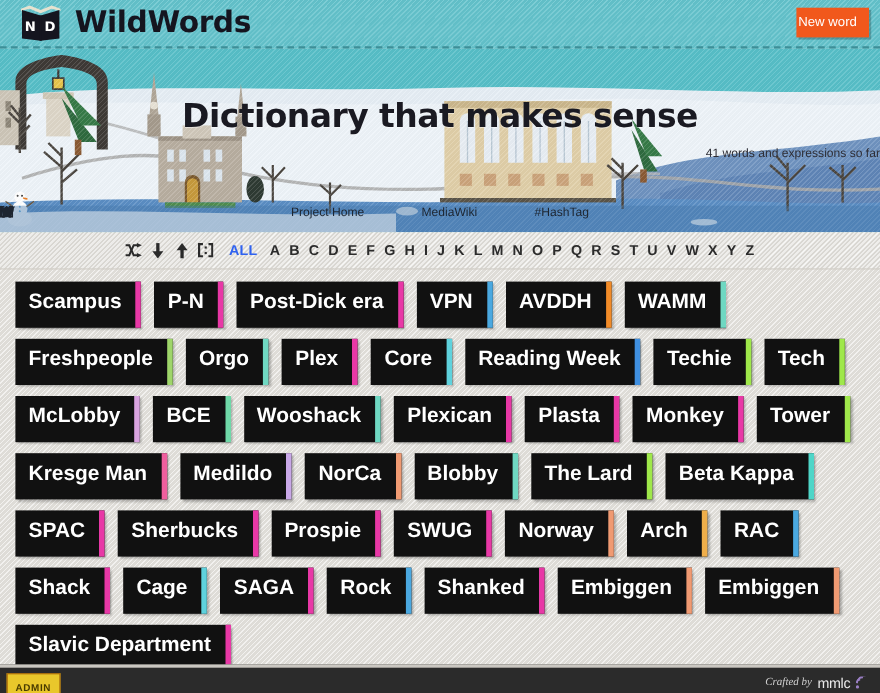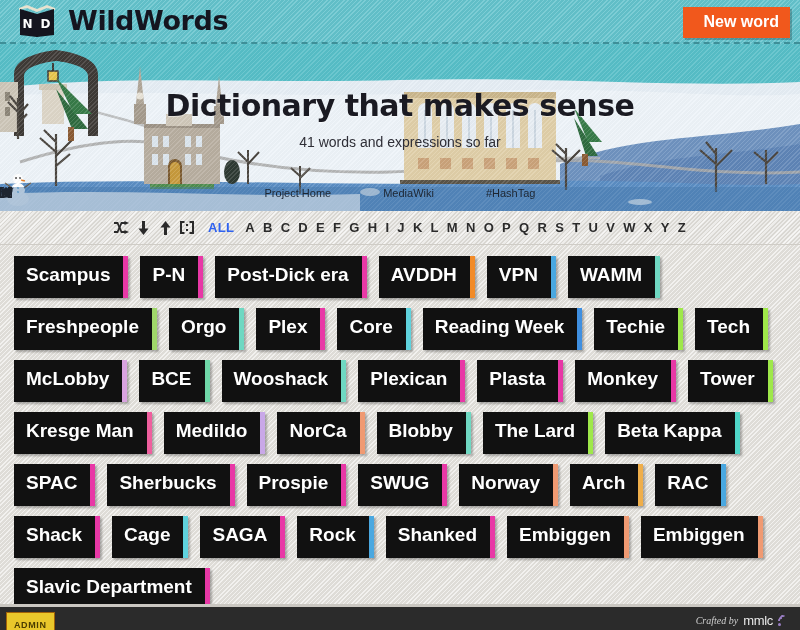--- a/index.html
+++ b/index.html
@@ -53,23 +53,23 @@
     letter-spacing: -0.4px;
     line-height: 34px;
     font-family: "DejaVu Sans", sans-serif;
   }
   .new-word-btn {
     position: absolute;
     right: 10px; top: 7px;
     background: #f1581c;
     color: #ffffff;
     border: none;
-    font-size: 16px;
-    font-weight: bold;
-    padding: 6px 11px 7px 20px;
+    font-size: 12px;
+    font-weight: normal;
+    padding: 6px 11px 7px 2px;
     cursor: pointer;
     box-shadow: 2px 2px 0 rgba(0,0,0,0.22);
     font-family: "Liberation Sans", sans-serif;
   }
 
   
   .banner {
     position: absolute;
     top: 44px; left: 0;
     width: 800px;
@@ -96,23 +96,24 @@
   .banner-title {
     font-size: 30px;
     font-weight: bold;
     color: #1a1a22;
     letter-spacing: -0.5px;
     font-family: "DejaVu Sans", sans-serif;
     text-shadow: 0 1px 0 rgba(255,255,255,0.45);
   }
   .banner-sub {
     margin-top: 11px;
-    font-size: 14px;
+    font-size: 11px;
     color: #2e2e36;
     font-family: "Liberation Sans", sans-serif;
+    text-align: right;
   }
 
   
   .banner-nav {
     position: absolute;
     bottom: 0; left: 0;
     width: 800px;
     height: 24px;
     background: rgba(70,120,170,0.42);
     display: flex;
@@ -459,22 +460,22 @@
     </svg>
   </span>
   <span class="alpha all active">ALL</span>
   <span id="letters-host" style="display:contents"><span class="alpha">A</span><span class="alpha">B</span><span class="alpha">C</span><span class="alpha">D</span><span class="alpha">E</span><span class="alpha">F</span><span class="alpha">G</span><span class="alpha">H</span><span class="alpha">I</span><span class="alpha">J</span><span class="alpha">K</span><span class="alpha">L</span><span class="alpha">M</span><span class="alpha">N</span><span class="alpha">O</span><span class="alpha">P</span><span class="alpha">Q</span><span class="alpha">R</span><span class="alpha">S</span><span class="alpha">T</span><span class="alpha">U</span><span class="alpha">V</span><span class="alpha">W</span><span class="alpha">X</span><span class="alpha">Y</span><span class="alpha">Z</span></span>
 </div>
 
 <div class="cloud" id="cloud">
     <a class="tag" style="--accent: #e838a6;">Scampus</a>
     <a class="tag" style="--accent: #e838a6;">P-N</a>
     <a class="tag" style="--accent: #e838a6;">Post-Dick era</a>
+    <a class="tag" style="--accent: #4aa8e0;">VPN</a>
     <a class="tag" style="--accent: #f28b28;">AVDDH</a>
-    <a class="tag" style="--accent: #4aa8e0;">VPN</a>
     <a class="tag" style="--accent: #6fd8c2;">WAMM</a>
     <a class="tag" style="--accent: #9fd66a;">Freshpeople</a>
     <a class="tag" style="--accent: #6fd8c2;">Orgo</a>
     <a class="tag" style="--accent: #e838a6;">Plex</a>
     <a class="tag" style="--accent: #5fd2dd;">Core</a>
     <a class="tag" style="--accent: #3f8fe0;">Reading Week</a>
     <a class="tag" style="--accent: #9fe84a;">Techie</a>
     <a class="tag" style="--accent: #9fe84a;">Tech</a>
     <a class="tag" style="--accent: #d9a3e0;">McLobby</a>
     <a class="tag" style="--accent: #6fd8a8;">BCE</a>

